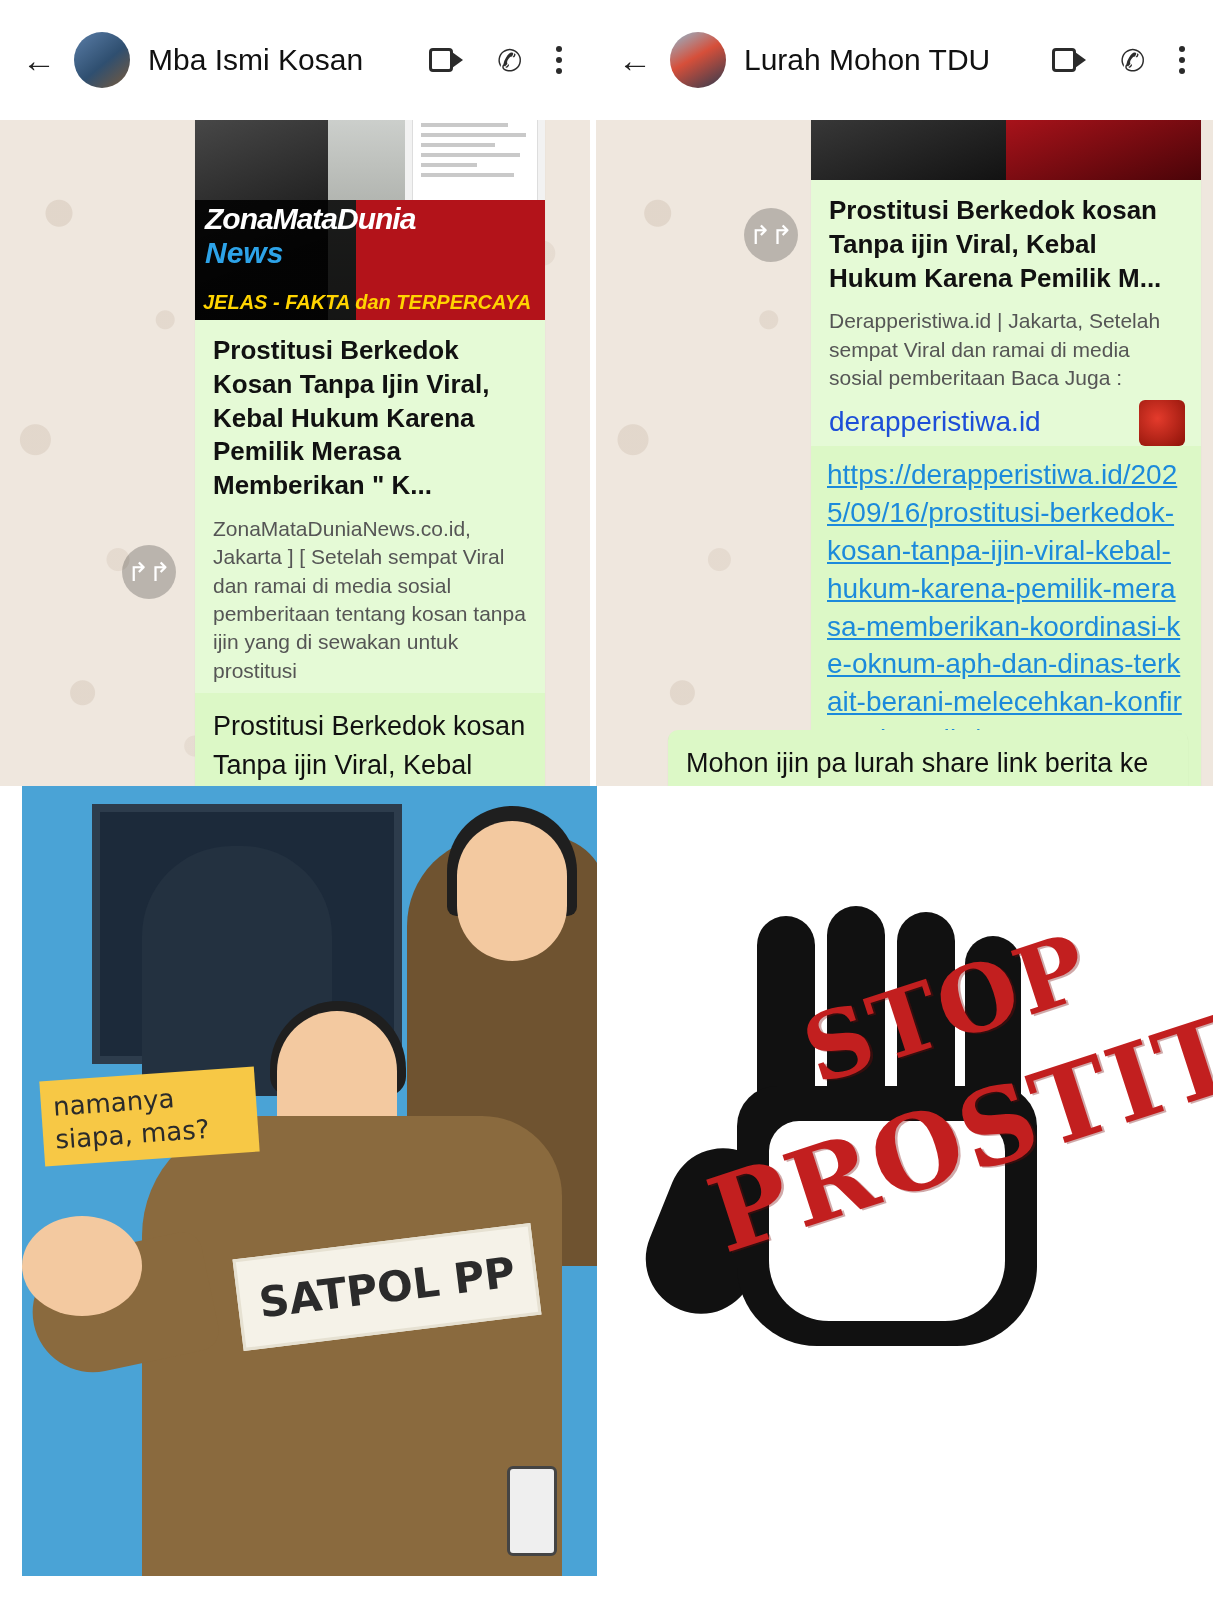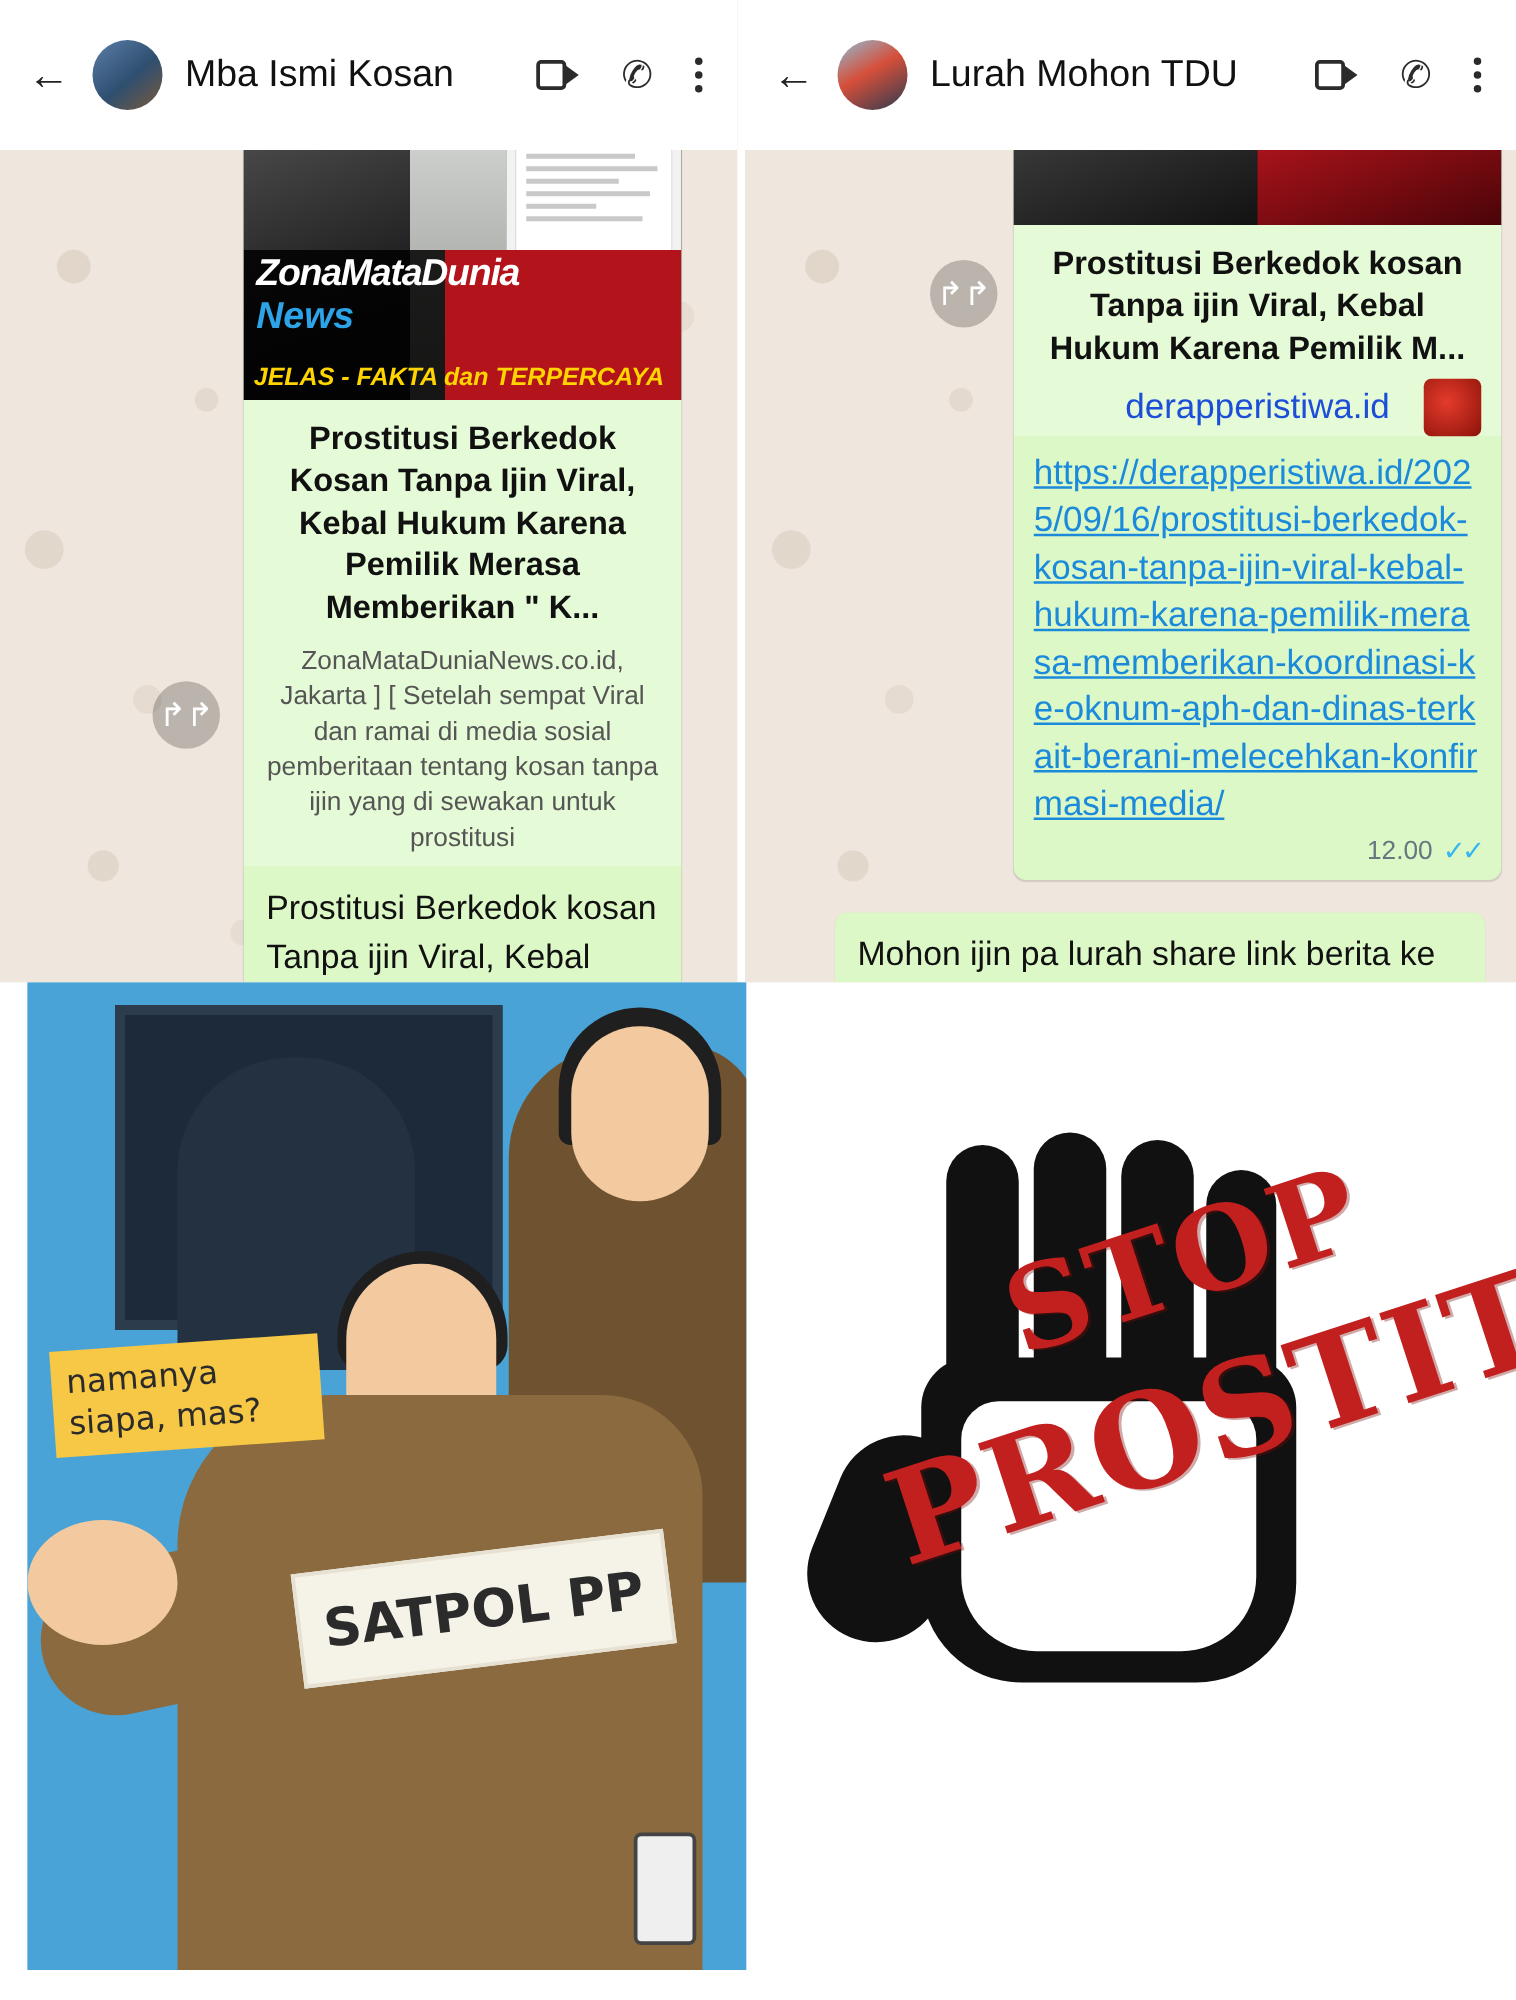--- a/index.html
+++ b/index.html
@@ -59,21 +59,21 @@
     background: rgba(0,0,0,0.22); color: #fff; display:flex; align-items:center; justify-content:center;
     font-size: 26px;
   }
 
   .bubble {
     position: absolute; background: #dcf8c6; border-radius: 10px;
     box-shadow: 0 1px 1px rgba(0,0,0,.13);
     padding: 0;
   }
 
-  .preview-card { background: rgba(255,255,255,.28); border-radius: 8px 8px 0 0; padding: 0 0 8px 0; text-align: center; }
+  .preview-card { background: rgba(255,255,255,.28); border-radius: 8px 8px 0 0; padding: 0 0 8px 0; }
   .preview-img {
     width: 100%; height: 210px; position: relative; overflow: hidden;
     background: #111;
   }
   .preview-img .photo-l { position:absolute; left:0; top:0; width:38%; height:100%; background: linear-gradient(160deg,#4a4a4a,#161616 70%); }
   .preview-img .photo-m { position:absolute; left:38%; top:0; width:22%; height:100%; background: linear-gradient(180deg,#cfd2cf,#8d9089); }
   .preview-img .photo-r { position:absolute; left:60%; top:0; width:40%; height:100%; background: #f2f2f2; }
   .preview-img .shot { position:absolute; left:62%; top:6px; width:36%; height:92%; background:#fff; border:1px solid #ddd; }
   .preview-img .shot .line { height:4px; background:#c9c9c9; margin:6px 8px; }
   .brandbar {
@@ -231,20 +231,21 @@
       <div class="wa-body">
         <div class="fwd-badge" style="left:148px; top:88px;">↱↱</div>
 
         <div class="bubble" style="left:215px; top:-12px; width:390px;">
           <div class="preview-card">
             <div class="preview-img" style="height:72px;">
               <div class="photo-l" style="width:50%; background:linear-gradient(160deg,#3b3b3b,#121212);"></div>
               <div class="photo-r" style="left:50%; width:50%; background:linear-gradient(160deg,#b0141c,#4a0408);"></div>
             </div>
             <div class="prev-title">Prostitusi Berkedok kosan Tanpa ijin Viral, Kebal Hukum Karena Pemilik M...</div>
+            <div class="prev-desc">Derapperistiwa.id | Jakarta, Setelah sempat Viral dan ramai di media sosial pemberitaan Baca Juga :</div>
             <div style="position:relative;">
               <div class="prev-link">derapperistiwa.id</div>
               <div class="prev-thumb" style="top:8px;"></div>
             </div>
           </div>
           <div class="link-text">https://derapperistiwa.id/2025/09/16/prostitusi-berkedok-kosan-tanpa-ijin-viral-kebal-hukum-karena-pemilik-merasa-memberikan-koordinasi-ke-oknum-aph-dan-dinas-terkait-berani-melecehkan-konfirmasi-media/</div>
           <div class="meta">
             <span>12.00</span>
             <span class="ticks">✓✓</span>
           </div>

